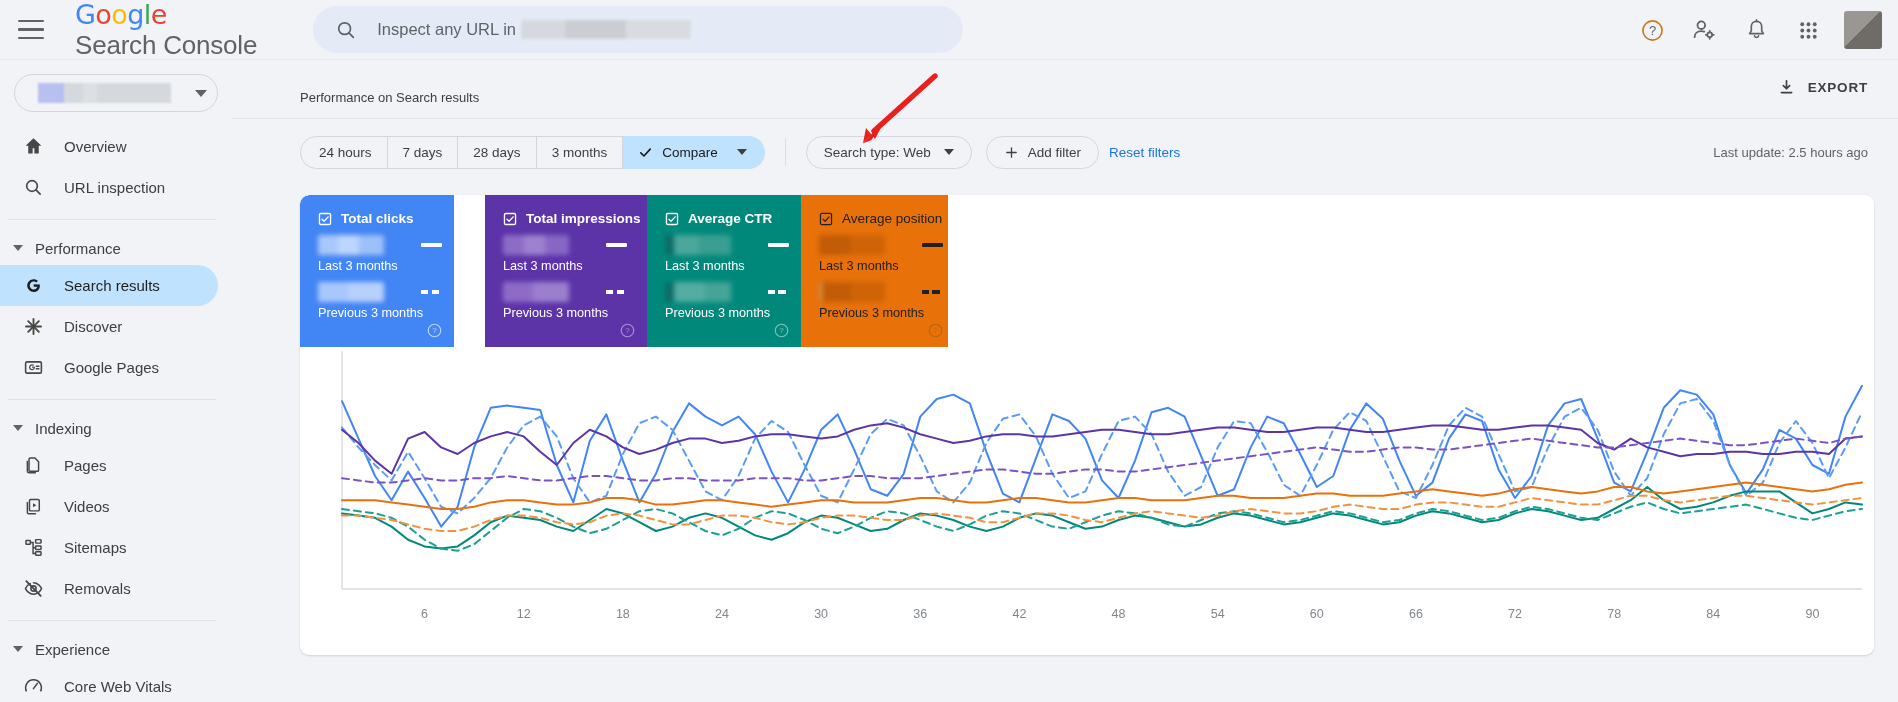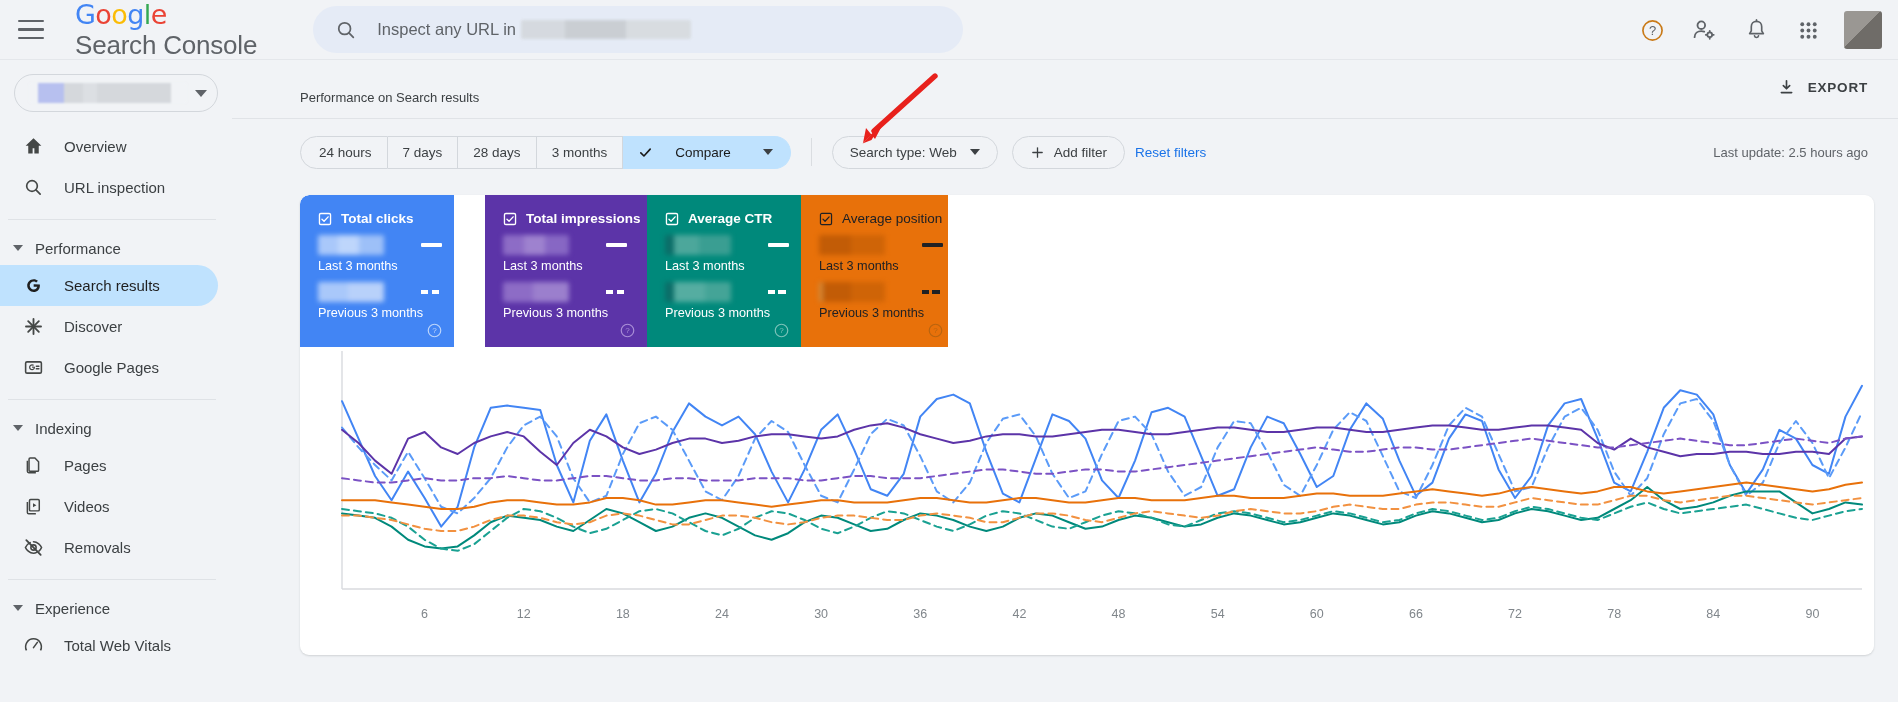--- a/index.html
+++ b/index.html
@@ -74,21 +74,21 @@
   .exportbtn span { font-size: 13.5px; color: #3c4043; font-weight: 600; letter-spacing: .8px; }
   .hr { height: 1px; background: #e0e3e7; margin-left: 0; }
 
   .filterbar { height: 66px; display: flex; align-items: center; padding-left: 68px; position: relative; }
   .chipgroup { display: flex; height: 33px; }
   .chip { height: 33px; padding: 0 15px; border: 1px solid #d3d7dc; border-left: none;
     display: flex; align-items: center; justify-content: center; font-size: 13.5px;
     color: #3c4043; cursor: pointer; background: #f1f3f6; white-space: nowrap; }
   .chip:first-child { border-left: 1px solid #d3d7dc; border-radius: 17px 0 0 17px; padding-left: 18px; }
   .chip.last { border-radius: 0 17px 17px 0; padding-right: 17px; }
-  .chip.sel { background: #bfe2fe; border-color: #bfe2fe; color: #1a1a1a; gap: 22px; }
+  .chip.sel { background: #bfe2fe; border-color: #bfe2fe; color: #1a1a1a; gap: 9px; }
   .chk { width: 15px; height: 15px; flex: none; }
   .chipcaret { width: 0; height: 0; border-left: 5px solid transparent; border-right: 5px solid transparent;
     border-top: 6px solid #3c4043; margin-left: 10px; }
   .vsep { width: 1px; height: 28px; background: #dadde1; margin: 0 20px; }
   .pill { height: 33px; border: 1px solid #d3d7dc; border-radius: 17px; display: flex;
     align-items: center; padding: 0 17px; font-size: 13.5px; color: #3c4043; cursor: pointer;
     background: #f1f3f6; gap: 9px; white-space: nowrap; }
   .resetlink { color: #1a73e8; font-size: 13.5px; margin-left: 10px; cursor: pointer; }
   .lastupd { position: absolute; right: 30px; font-size: 13px; color: #5f6368; }
 
@@ -271,20 +271,32 @@
     <span class="ni">
       <svg viewBox="0 0 24 24" width="21" height="21" fill="none" stroke="#444746" stroke-width="1.7">
         <rect x="7.4" y="4" width="11.2" height="13" rx="1.3"></rect>
         <path d="M5 6.8v12a1.5 1.5 0 0 0 1.5 1.5h8.2"></path>
         <path d="M11.4 8.2l3.9 2.3-3.9 2.3z" fill="#444746" stroke="none"></path>
       </svg>
     </span>
     <span class="lbl">Videos</span>
   </div>
 
+  <div class="navitem">
+    <span class="ni">
+      <svg viewBox="0 0 24 24" width="21" height="21" fill="none" stroke="#444746" stroke-width="1.7">
+        <rect x="3.4" y="4" width="5" height="4.4" rx=".7"></rect>
+        <rect x="14.4" y="3" width="6.2" height="4" rx=".7"></rect>
+        <rect x="14.4" y="10.2" width="6.2" height="4" rx=".7"></rect>
+        <rect x="14.4" y="16.8" width="6.2" height="4" rx=".7"></rect>
+        <path d="M8.6 6.2h2.9v12.6h2.6M11.5 12.2h2.6"></path>
+      </svg>
+    </span>
+    <span class="lbl">Sitemaps</span>
+  </div>
 
   <div class="navitem">
     <span class="ni">
       <svg viewBox="0 0 24 24" width="21" height="21">
         <path d="M12 5.5c4.6 0 8.2 4 9.2 6.5-.45 1.15-1.5 2.8-3.05 4.1M8.2 6.4C5.6 7.6 3.6 10.1 2.8 12c1 2.5 4.6 6.5 9.2 6.5 1.35 0 2.6-.35 3.7-.9" fill="none" stroke="#444746" stroke-width="1.8" stroke-linecap="round"></path>
         <circle cx="12" cy="12" r="3" fill="none" stroke="#444746" stroke-width="1.8"></circle>
         <line x1="3.8" y1="3.6" x2="20.2" y2="20.4" stroke="#444746" stroke-width="2.1" stroke-linecap="round"></line>
       </svg>
     </span>
     <span class="lbl">Removals</span>
@@ -297,21 +309,21 @@
     <span>Experience</span>
   </div>
 
   <div class="navitem">
     <span class="ni">
       <svg viewBox="0 0 24 24" width="21" height="21" fill="none" stroke="#444746" stroke-width="1.8">
         <path d="M4 17.5A9 9 0 1 1 20 17.5"></path>
         <line x1="12" y1="14.4" x2="16.4" y2="8.4" stroke-linecap="round"></line>
       </svg>
     </span>
-    <span class="lbl">Total Web Vitals</span>
+    <span class="lbl">Core Web Vitals</span>
   </div>
 
 </div>
 
 <div class="main">
 
   <div class="pagehdr">
     <div class="pagetitle">Performance on Search results</div>
     <div class="exportbtn">
       <svg viewBox="0 0 24 24" width="19" height="19">

